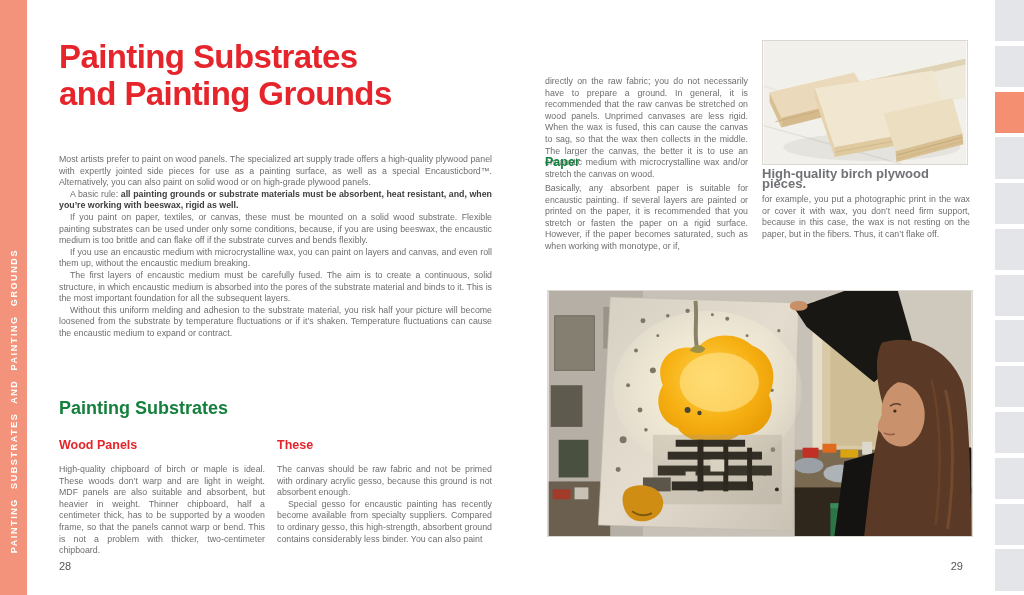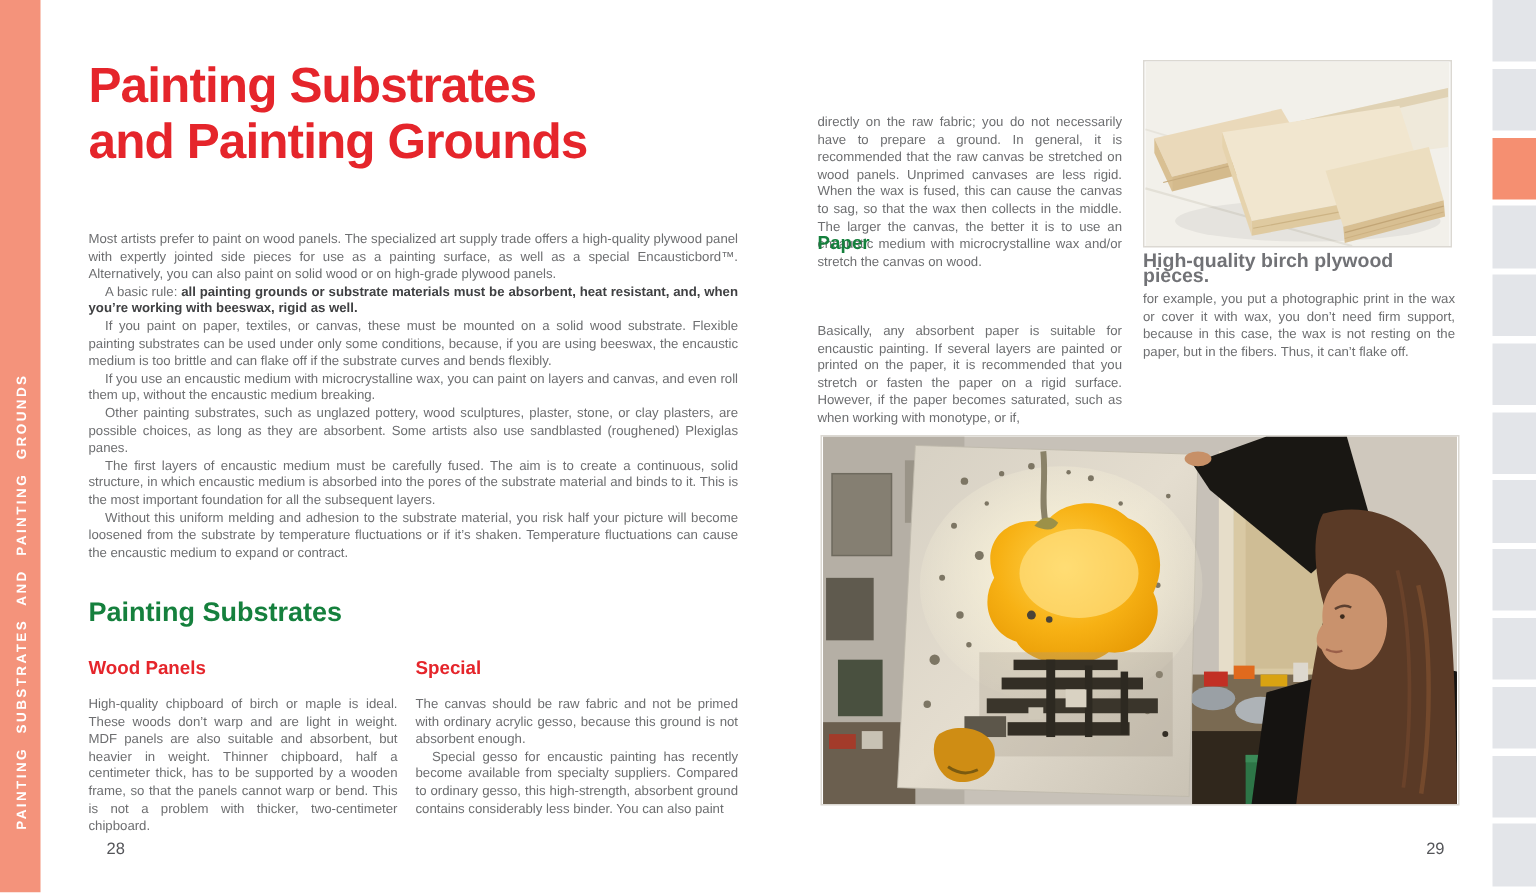--- a/index.html
+++ b/index.html
@@ -49,27 +49,27 @@
     position:absolute; top:38px; left:0;
     font-size:33px; line-height:37px; font-weight:700; letter-spacing:-0.6px;
     color:#e5252b;
   }
   .lp-intro { position:absolute; top:154px; left:0; width:433px; }
   .lp-section { position:absolute; top:398px; left:0; font-size:18px; }
   .lp-cols { position:absolute; top:438px; left:0; width:433px; display:flex; gap:12px; }
   .col { width:206px; }
   .col.c2 { width:215px; }
   .col h3 { font-size:12.5px; color:#e5252b; font-weight:700; margin-bottom:12px; }
-  .lp-pagenum { position:absolute; top:560px; left:12px; }
+  .lp-pagenum { position:absolute; top:560px; left:0; }
 
   
   .right-page { position:absolute; left:545px; top:0; width:430px; height:595px; }
   .rp-col1 { position:absolute; left:0; top:40px; width:203px;margin-top:36px; }
   .rp-paper-head { position:absolute; left:0; top:155px; font-size:12.5px; }
-  .rp-paper-body { position:absolute; left:0; top:183px; width:203px;margin-top:32px; }
+  .rp-paper-body { position:absolute; left:0; top:183px; width:203px; }
   .rp-col2 { position:absolute; left:217px; top:194px; width:208px; }
   .figure { display:block; }
   .figure svg { display:block; border:1px solid #dbd8d2; }
   .figure .caption { margin-top:4px; }
   .rp-photo1 { position:absolute; left:217px; top:40px; width:208px; }
   .rp-photo2 { position:absolute; left:2px; top:290px; width:428px; }
   .rp-pagenum { position:absolute; top:560px; right:12px; }
 </style>
 </head>
 <body>
@@ -84,36 +84,35 @@
     <h1 class="lp-title">
       <div>Painting Substrates</div>
       <div>and Painting Grounds</div>
     </h1>
 
     <div class="lp-intro">
         <p class="body-p">Most artists prefer to paint on wood panels. The specialized art supply trade offers a high-quality plywood panel with expertly jointed side pieces for use as a painting surface, as well as a special Encausticbord™. Alternatively, you can also paint on solid wood or on high-grade plywood panels.</p>
         <p class="body-p indent"><span>A basic rule: </span><span class="bold">all painting grounds or substrate materials must be absorbent, heat resistant, and, when you’re working with beeswax, rigid as well.</span></p>
         <p class="body-p indent">If you paint on paper, textiles, or canvas, these must be mounted on a solid wood substrate. Flexible painting substrates can be used under only some conditions, because, if you are using beeswax, the encaustic medium is too brittle and can flake off if the substrate curves and bends flexibly.</p>
         <p class="body-p indent">If you use an encaustic medium with microcrystalline wax, you can paint on layers and canvas, and even roll them up, without the encaustic medium breaking.</p>
-        <p class="body-p indent">Other painting substrates, such as unglazed pottery, wood sculptures, plaster, stone, or clay plasters, are possible choices, as long as they are absorbent. Some artists also use sandblasted (roughened) Plexiglas panes.</p>
         <p class="body-p indent">The first layers of encaustic medium must be carefully fused. The aim is to create a continuous, solid structure, in which encaustic medium is absorbed into the pores of the substrate material and binds to it. This is the most important foundation for all the subsequent layers.</p>
         <p class="body-p indent">Without this uniform melding and adhesion to the substrate material, you risk half your picture will become loosened from the substrate by temperature fluctuations or if it’s shaken. Temperature fluctuations can cause the encaustic medium to expand or contract.</p>
       </div>
 
     <h2 class="lp-section red-h1">Painting Substrates</h2>
 
     <div class="lp-cols">
       <div class="col c1">
         <h3>Wood Panels</h3>
         <div>
             <p class="body-p">High-quality chipboard of birch or maple is ideal. These woods don’t warp and are light in weight. MDF panels are also suitable and absorbent, but heavier in weight. Thinner chipboard, half a centimeter thick, has to be supported by a wooden frame, so that the panels cannot warp or bend. This is not a problem with thicker, two-centimeter chipboard.</p>
           </div>
       </div>
       <div class="col c2">
-        <h3>Special</h3>
+        <h3>These</h3>
         <div>
             <p class="body-p">The canvas should be raw fabric and not be primed with ordinary acrylic gesso, because this ground is not absorbent enough.</p>
             <p class="body-p indent">Special gesso for encaustic painting has recently become available from specialty suppliers. Compared to ordinary gesso, this high-strength, absorbent ground contains considerably less binder. You can also paint</p>
           </div>
       </div>
     </div>
 
     <div class="lp-pagenum pagenum">28</div>
   </div>
 

